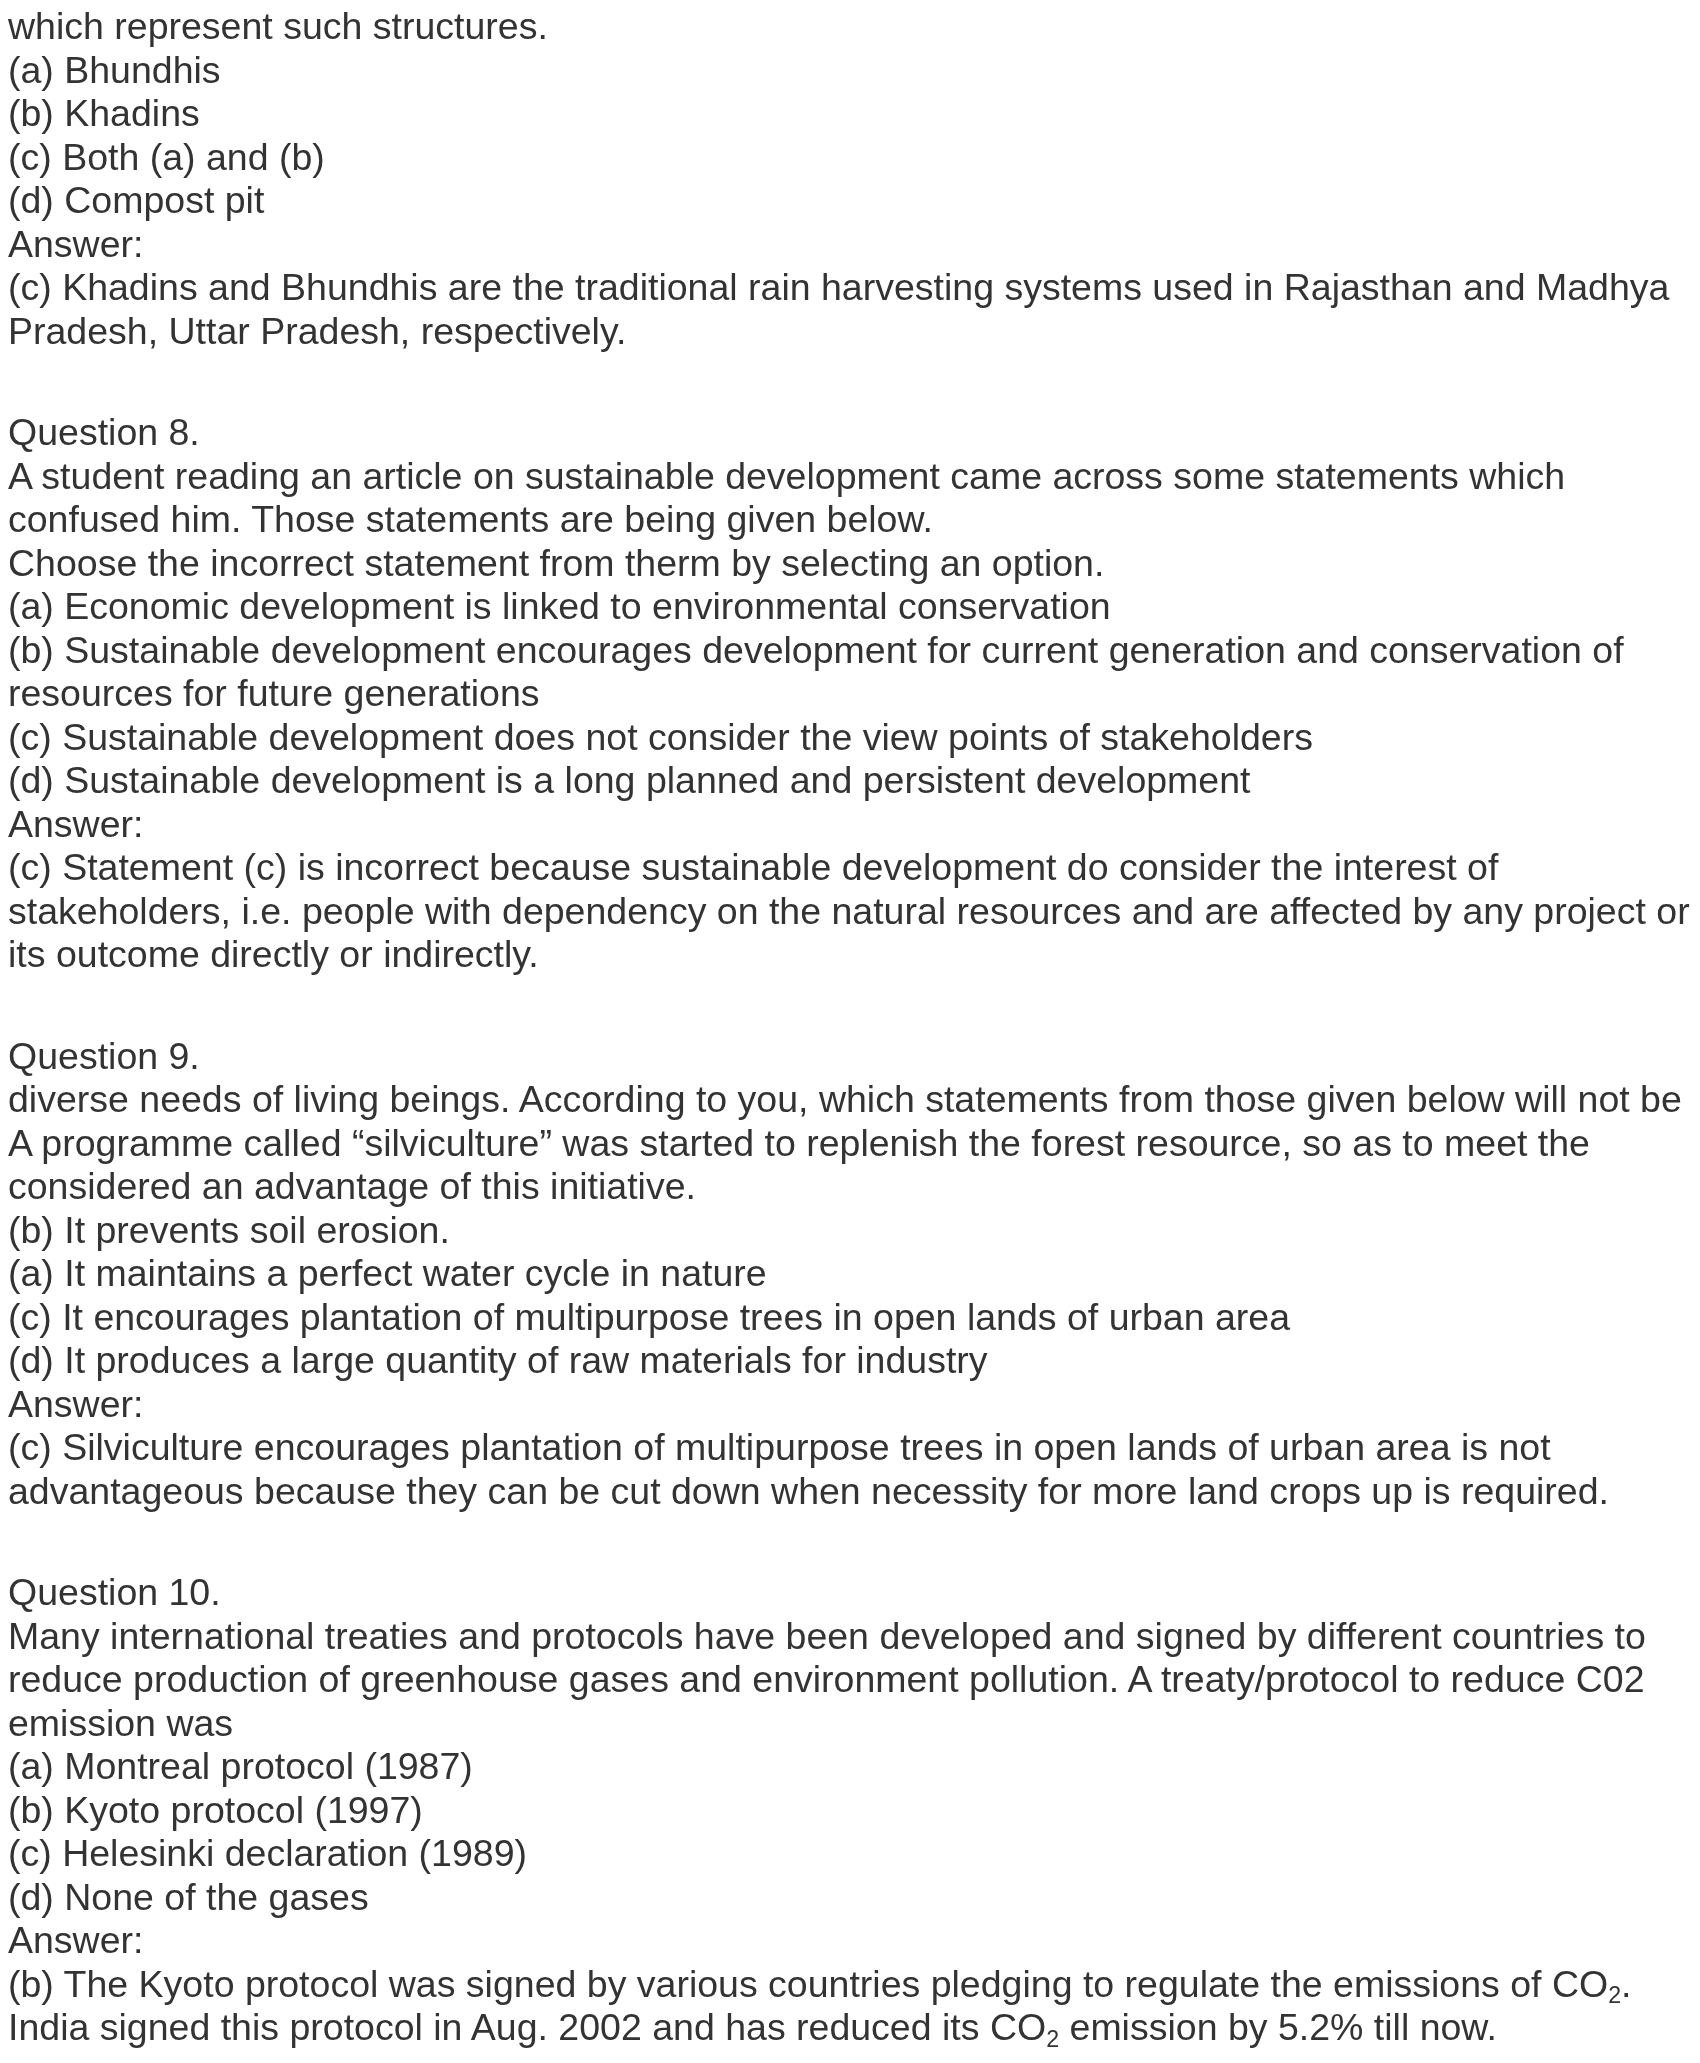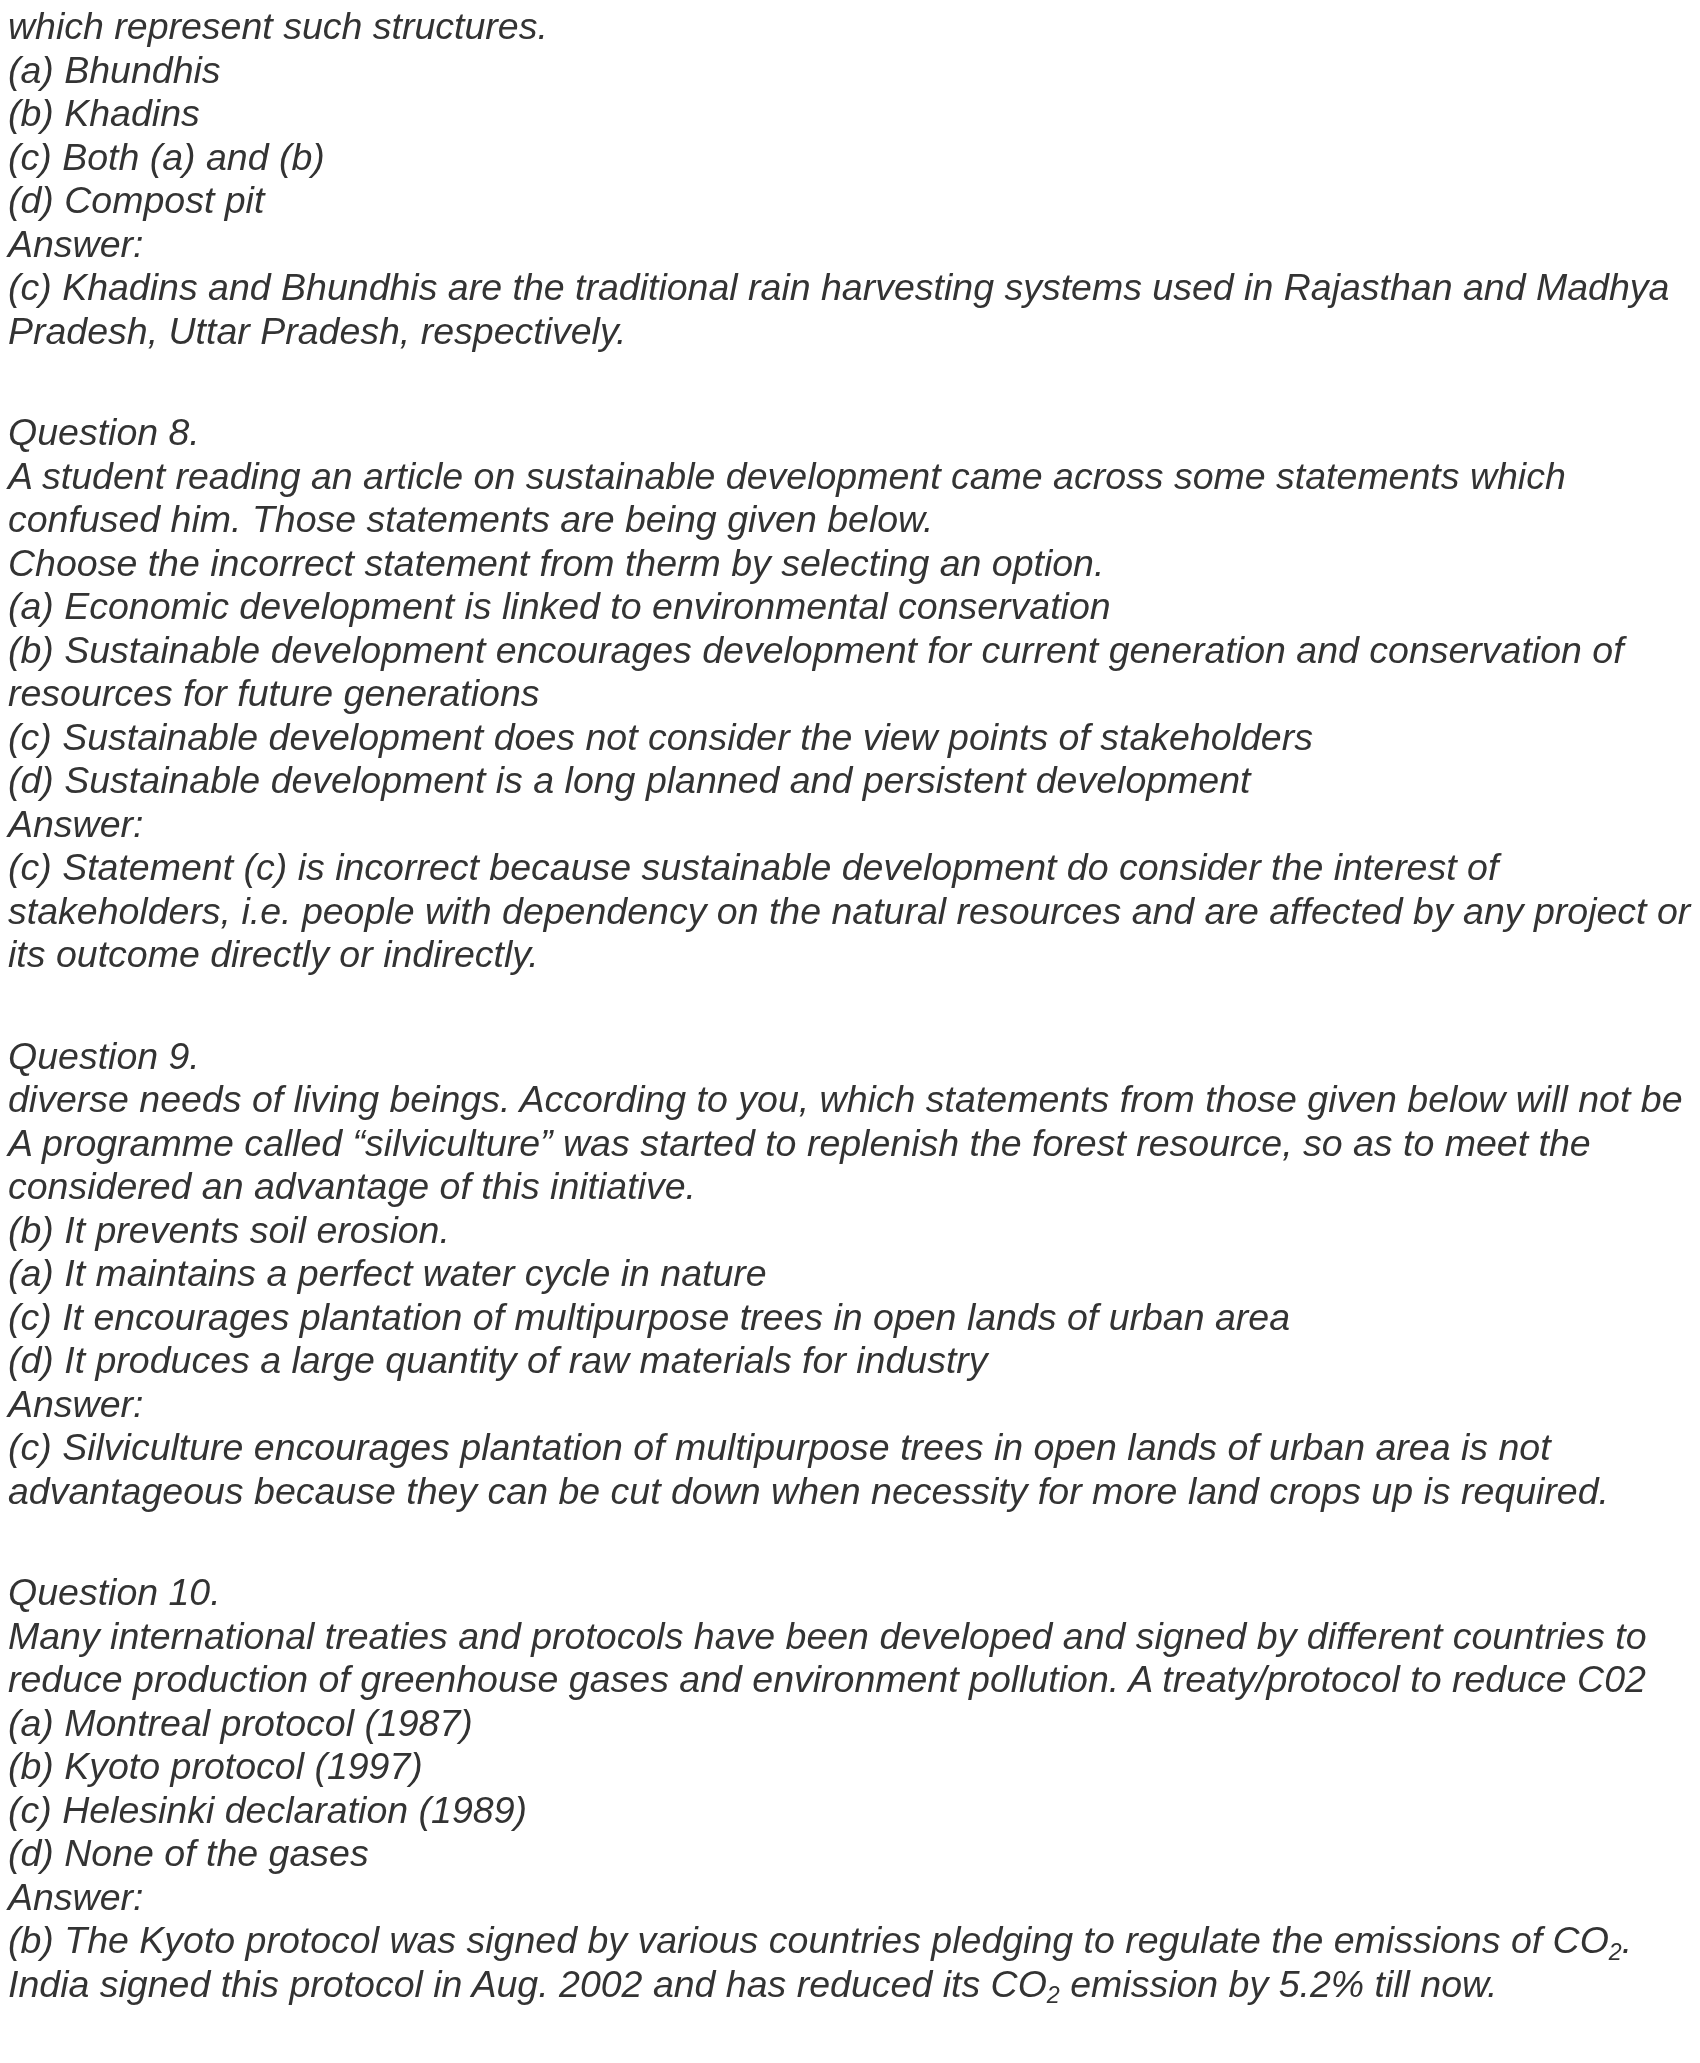--- a/index.html
+++ b/index.html
@@ -11,21 +11,20 @@
     width: 1700px;
     height: 2063px;
     overflow: hidden;
     font-family: "Liberation Sans", sans-serif;
     font-size: 37.5px;
     line-height: 43.5px;
     color: #333333;
   }
   #doc {
     padding: 5px 0 0 8px;
-    font-style: italic;
   }
   .line {
     white-space: nowrap;
     height: 43.5px;
   }
   .sub {
     font-size: 0.62em;
     position: relative;
     top: 0.28em;
     line-height: 0;
@@ -76,20 +75,21 @@
       <div class="line">(d) It produces a large quantity of raw materials for industry</div>
       <div class="line">Answer:</div>
       <div class="line">(c) Silviculture encourages plantation of multipurpose trees in open lands of urban area is not</div>
       <div class="line">advantageous because they can be cut down when necessity for more land crops up is required.</div>
     </section>
     <div class="section-gap"></div>
     <section>
       <div class="line">Question 10.</div>
       <div class="line">Many international treaties and protocols have been developed and signed by different countries to</div>
       <div class="line">reduce production of greenhouse gases and environment pollution. A treaty/protocol to reduce C02</div>
+      <div class="line">emission was</div>
       <div class="line">(a) Montreal protocol (1987)</div>
       <div class="line">(b) Kyoto protocol (1997)</div>
       <div class="line">(c) Helesinki declaration (1989)</div>
       <div class="line">(d) None of the gases</div>
       <div class="line">Answer:</div>
       <div class="line"><span>(b) The Kyoto protocol was signed by various countries pledging to regulate the emissions of CO</span><span class="sub">2</span><span>.</span></div>
       <div class="line"><span>India signed this protocol in Aug. 2002 and has reduced its CO</span><span class="sub">2</span><span> emission by 5.2% till now.</span></div>
     </section>
   </main>
 

